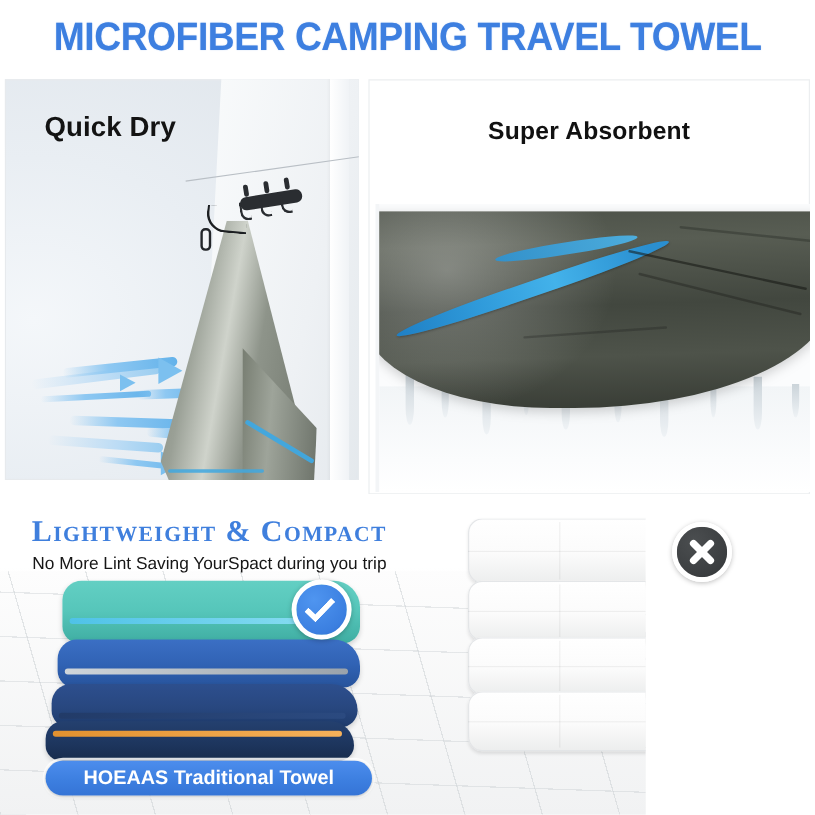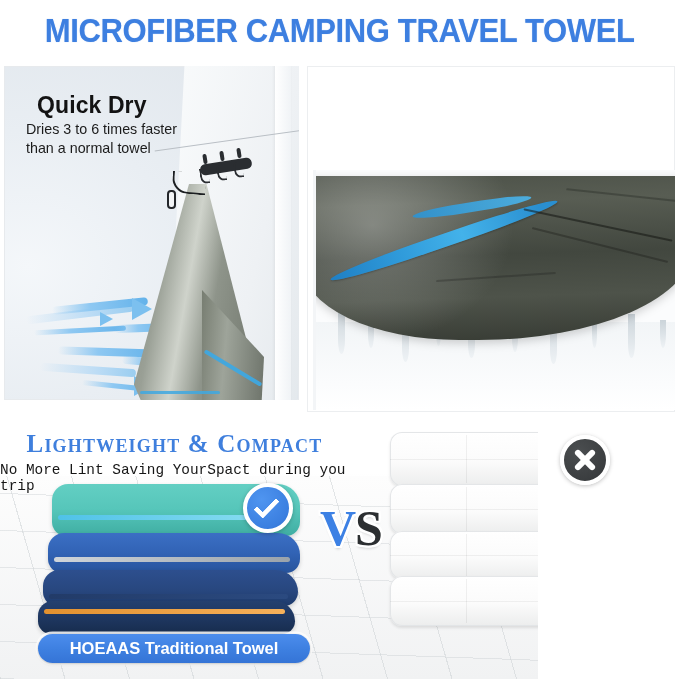--- a/index.html
+++ b/index.html
@@ -184,22 +184,22 @@
       repeating-linear-gradient(74deg, rgba(205,210,213,.55) 0px, rgba(205,210,213,.55) 1px, rgba(0,0,0,0) 1px, rgba(0,0,0,0) 62px),
       repeating-linear-gradient(2deg, rgba(198,203,207,.40) 0px, rgba(198,203,207,.40) 1px, rgba(0,0,0,0) 1px, rgba(0,0,0,0) 37px),
       linear-gradient(180deg,#fdfdfd,#f1f2f3);
   }
   .lc-heading{
     position:absolute; left:0; width:349px; top:16px; text-align:center;
     color:#3f7fdd; font-family:"Liberation Serif", serif; font-weight:700;
     font-size:25px; font-variant:small-caps; letter-spacing:1.2px;
   }
   .lc-sub{
-    position:absolute; left:0; width:349px; top:48px; 
-    font-size:14.4px; color:#161616;font-family:Liberation Mono, monospace;
+    position:absolute; left:0; width:349px; top:48px; text-align:center;
+    font-size:14.4px; color:#161616;
   }
 
   
   .stack-mf{ position:absolute; left:36px; top:70px; width:268px; height:148px; }
   .fold{
     position:absolute; left:0; width:255px; border-radius:16px 22px 14px 14px;
     box-shadow:0 2px 4px rgba(0,0,0,.16);
   }
   .fold .edge{
     position:absolute; left:6px; right:10px; height:5px; border-radius:4px;
@@ -295,21 +295,20 @@
   <div class="header">
     <div class="header-title">MICROFIBER CAMPING TRAVEL TOWEL</div>
   </div>
 
   <div class="panel-quickdry">
     <div class="qd-wallpanel"></div>
     <div class="qd-wallstrip"></div>
     <div class="qd-wallline"></div>
 
     <div class="qd-heading">Quick Dry</div>
-    <div class="qd-sub">Dries 3 to 6 times faster than a normal towel</div>
 
     <div>
       <div class="streak pale" style="left:22px; top:244px; width:108px; transform:rotate(-7deg);"></div>
       <div class="streak" style="left:48px; top:236px; width:96px; transform:rotate(-6deg);"></div>
       <div class="streak thin" style="left:30px; top:262px; width:92px; transform:rotate(-3deg);"></div>
       <div class="streak" style="left:54px; top:282px; width:100px; transform:rotate(2deg);"></div>
       <div class="streak pale" style="left:36px; top:300px; width:96px; transform:rotate(4deg);"></div>
       <div class="streak thin" style="left:78px; top:318px; width:78px; transform:rotate(6deg);"></div>
       <div class="streak" style="left:110px; top:258px; width:60px; transform:rotate(-2deg);"></div>
       <div class="streak" style="left:118px; top:292px; width:56px; transform:rotate(5deg);"></div>
@@ -331,20 +330,21 @@
       <div class="qd-hookbar"></div>
       <div class="qd-hook h1"></div>
         <div class="qd-hook h2"></div>
         <div class="qd-hook h3"></div>
     </div>
     <div class="qd-cord"></div>
     <div class="qd-clip"></div>
   </div>
 
   <div class="panel-absorbent">
+    <div class="sa-heading">Super Absorbent</div>
 
     <div class="sa-photo">
       <div class="sa-water"></div>
 
       <div>
         <div class="sa-drip" style="left:22px; top:140px; height:44px;"></div>
         <div class="sa-drip" style="left:52px; top:146px; height:32px; width:6px;"></div>
         <div class="sa-drip" style="left:86px; top:140px; height:52px;"></div>
         <div class="sa-drip" style="left:120px; top:146px; height:30px; width:5px;"></div>
         <div class="sa-drip" style="left:152px; top:142px; height:46px;"></div>
@@ -413,19 +413,16 @@
   <div class="badge badge-check">
     <div class="tick"></div>
   </div>
   <div class="badge badge-x">
     <div class="xmark">
         <i></i>
         <i></i>
       </div>
   </div>
 
-  <div class="vs">
-    <span class="v">V</span><span class="s">S</span>
-  </div>
 
   <div class="pill pill-left">HOEAAS Traditional Towel</div>
 
 </div>
 
 </body></html>

